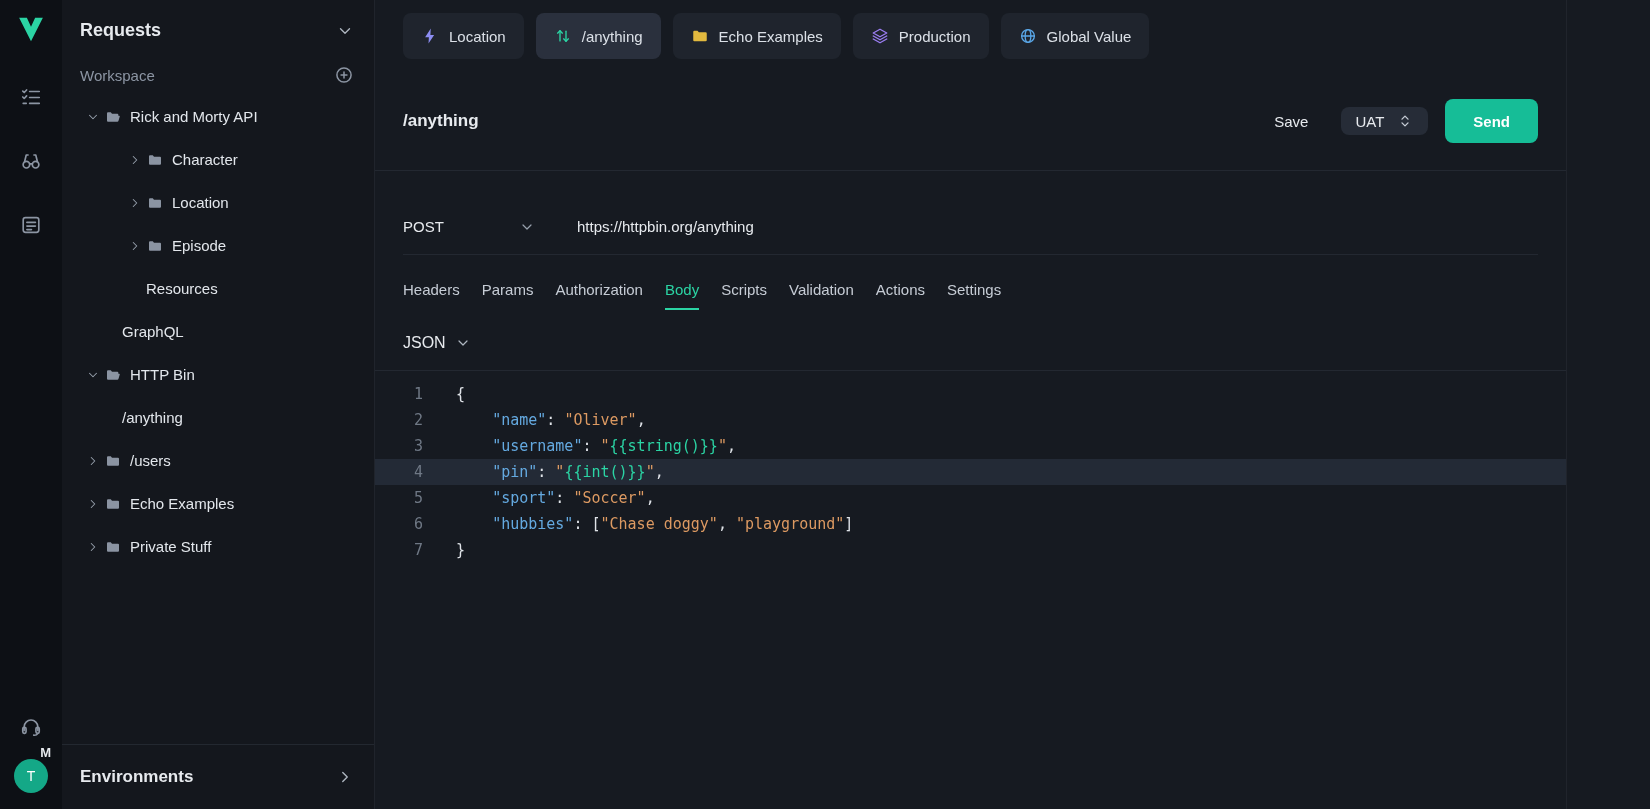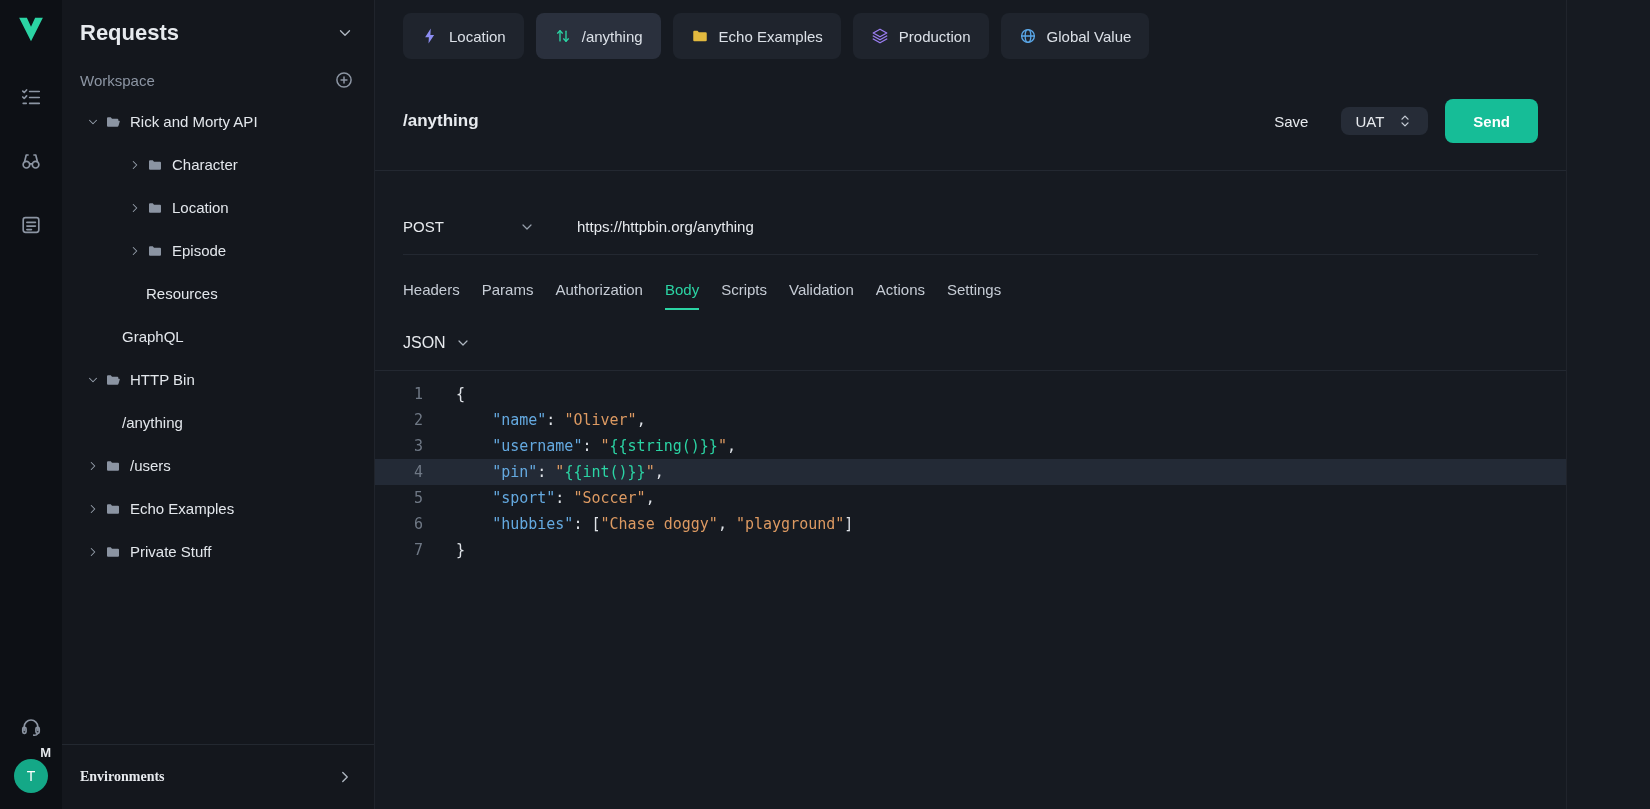--- a/index.html
+++ b/index.html
@@ -30,30 +30,30 @@
   }
   .avatar-m { position:absolute; top:-14px; right:-3px; font-size:13px; font-weight:700; color:#e7eaee; }
   
   .sidebar {
     width:313px; flex-shrink:0;
     background:#14171d;
     border-right:1px solid #20242c;
     display:flex; flex-direction:column;
   }
   .sb-header { display:flex; align-items:center; justify-content:space-between; padding:20px 20px 16px 18px; cursor:pointer; }
-  .sb-title { font-size:22px; font-weight:700; }
+  .sb-title { font-size:18px; font-weight:700; }
   .workspace-row { display:flex; align-items:center; justify-content:space-between; padding:8px 20px 10px 18px; color:#8c95a3; }
   .icon-btn { display:flex; color:#8c95a3; cursor:pointer; }
   .tree { display:flex; flex-direction:column; }
   .tree-item { height:43px; display:flex; align-items:center; color:#e3e7ec; cursor:pointer; }
   .tree-item .chev { display:flex; color:#97a0ac; margin-right:5px; }
   .tree-item .fold { display:flex; margin-right:9px; }
   .sb-spacer { flex:1; }
   .env-row { border-top:1px solid #232830; height:65px; display:flex; align-items:center; justify-content:space-between; padding:0 20px 0 18px; cursor:pointer; }
-  .env-title { font-size:14px; font-weight:700;font-family:Liberation Serif, serif; }
+  .env-title { font-size:17px; font-weight:700; }
   .chev-static { display:flex; color:#aeb6c0; }
   
   .main { flex:1; display:flex; min-width:0; }
   .main-col { flex:1; display:flex; flex-direction:column; min-width:0; }
   .right-strip { width:84px; flex-shrink:0; border-left:1px solid #20242c; background:#161a21; }
   .topbar { display:flex; align-items:center; gap:12px; padding:13px 20px 13px 28px; }
   .toptab {
     height:46px; border-radius:8px; background:#1f242d;
     display:flex; align-items:center; gap:10px; padding:0 18px;
     color:#dbe0e7; cursor:pointer; white-space:nowrap;

